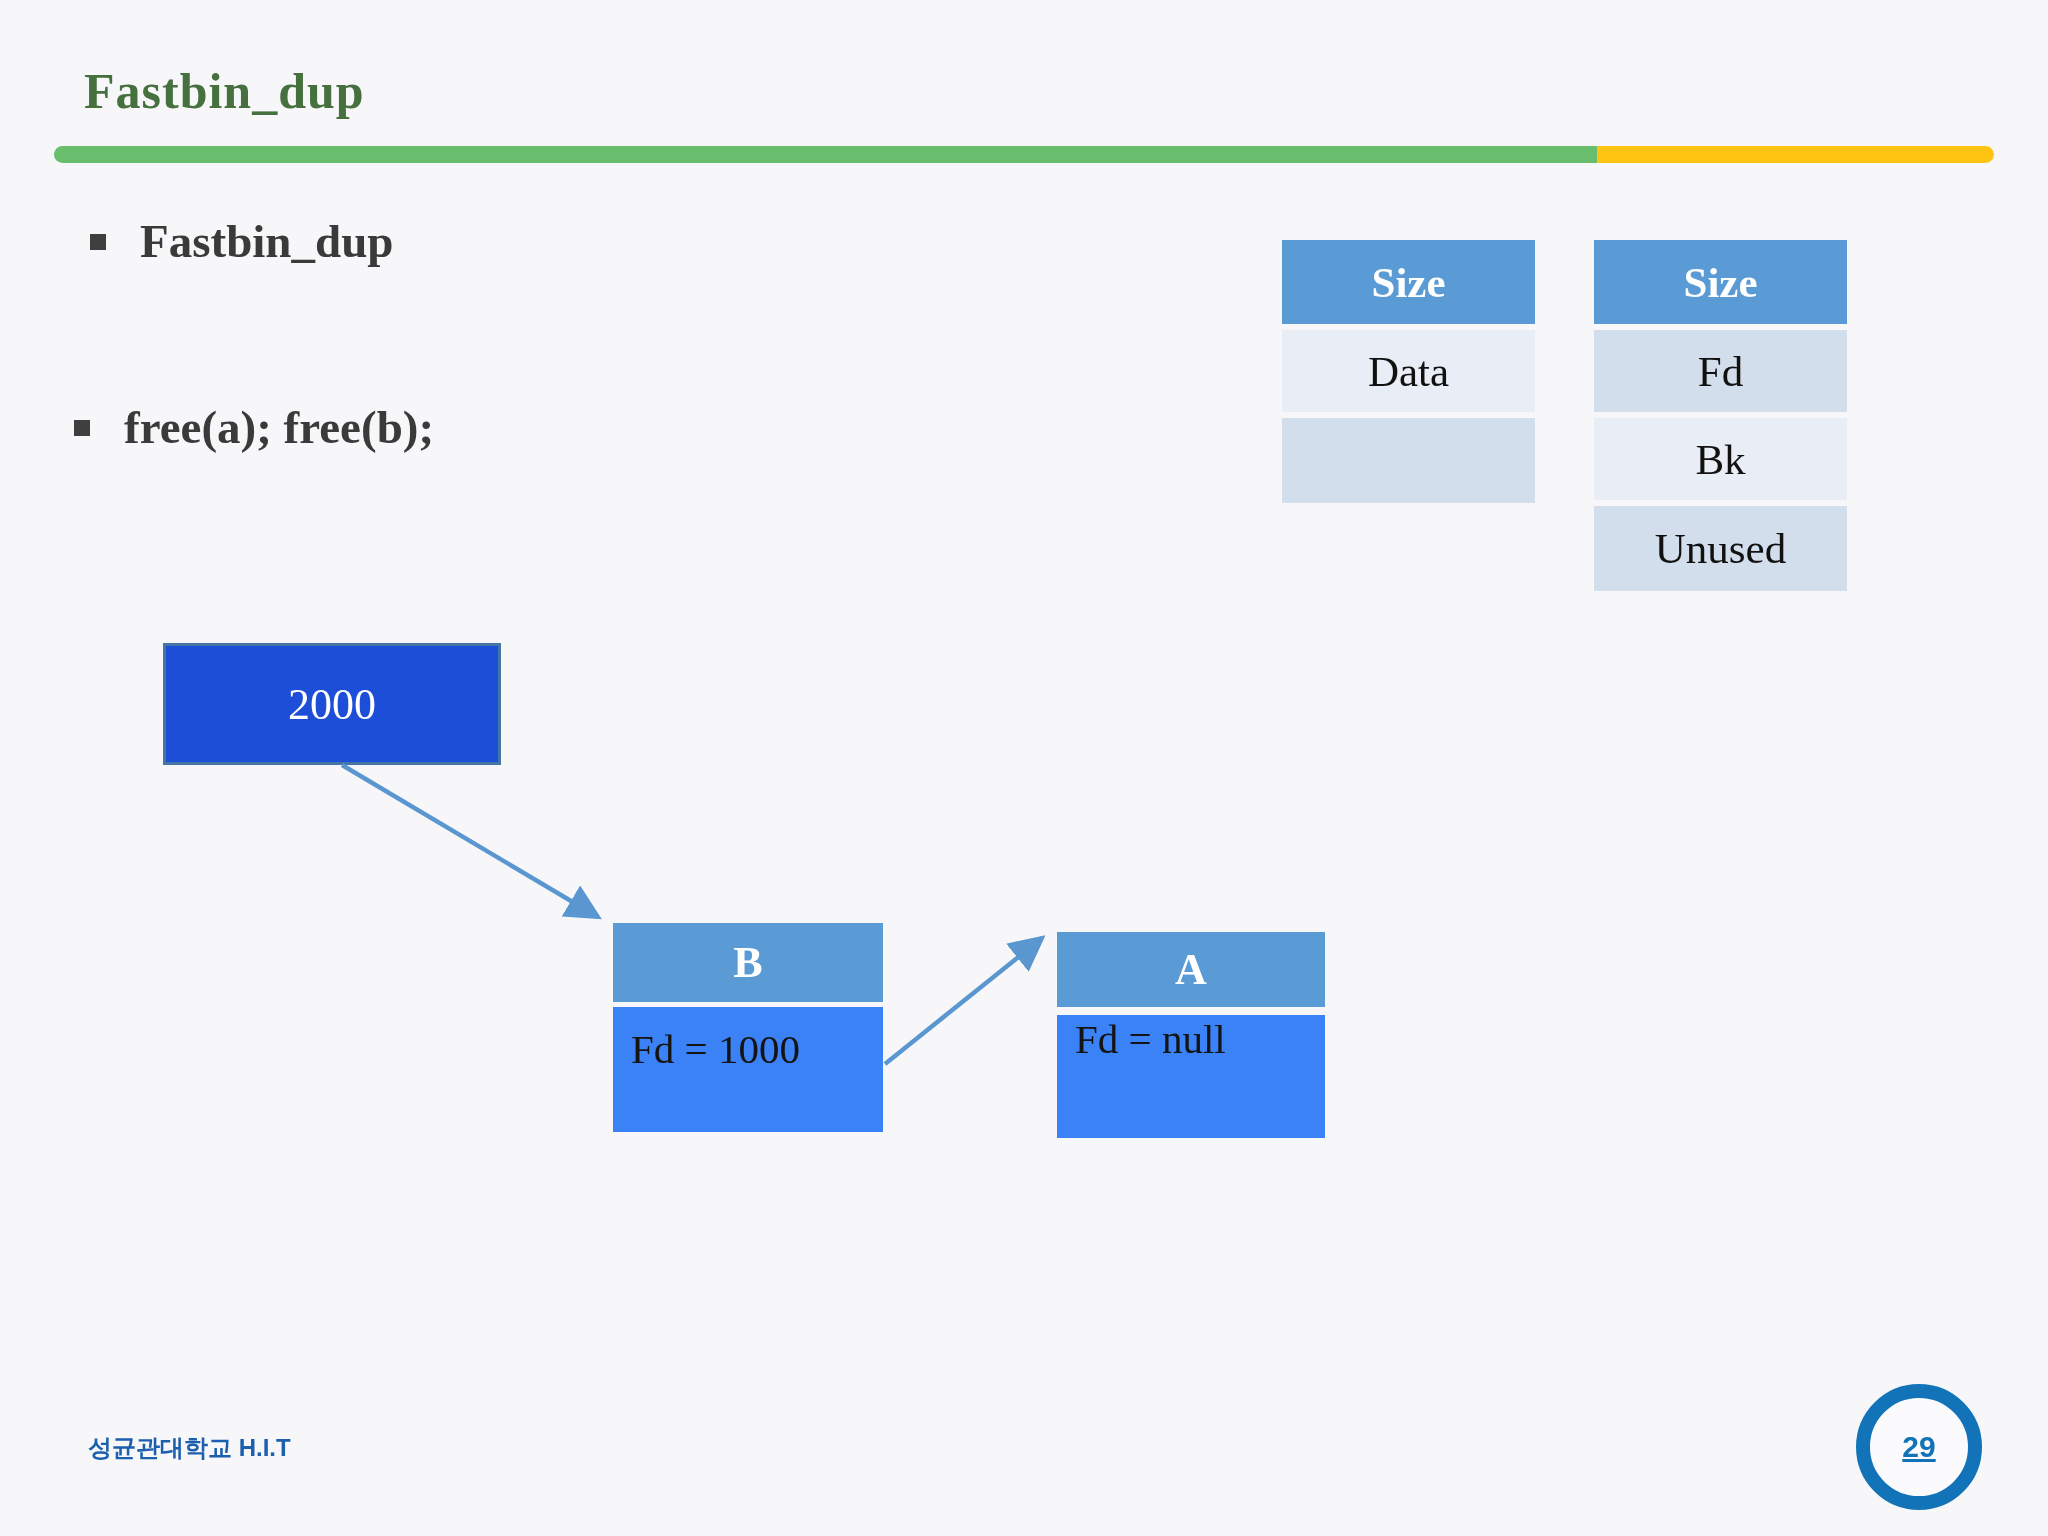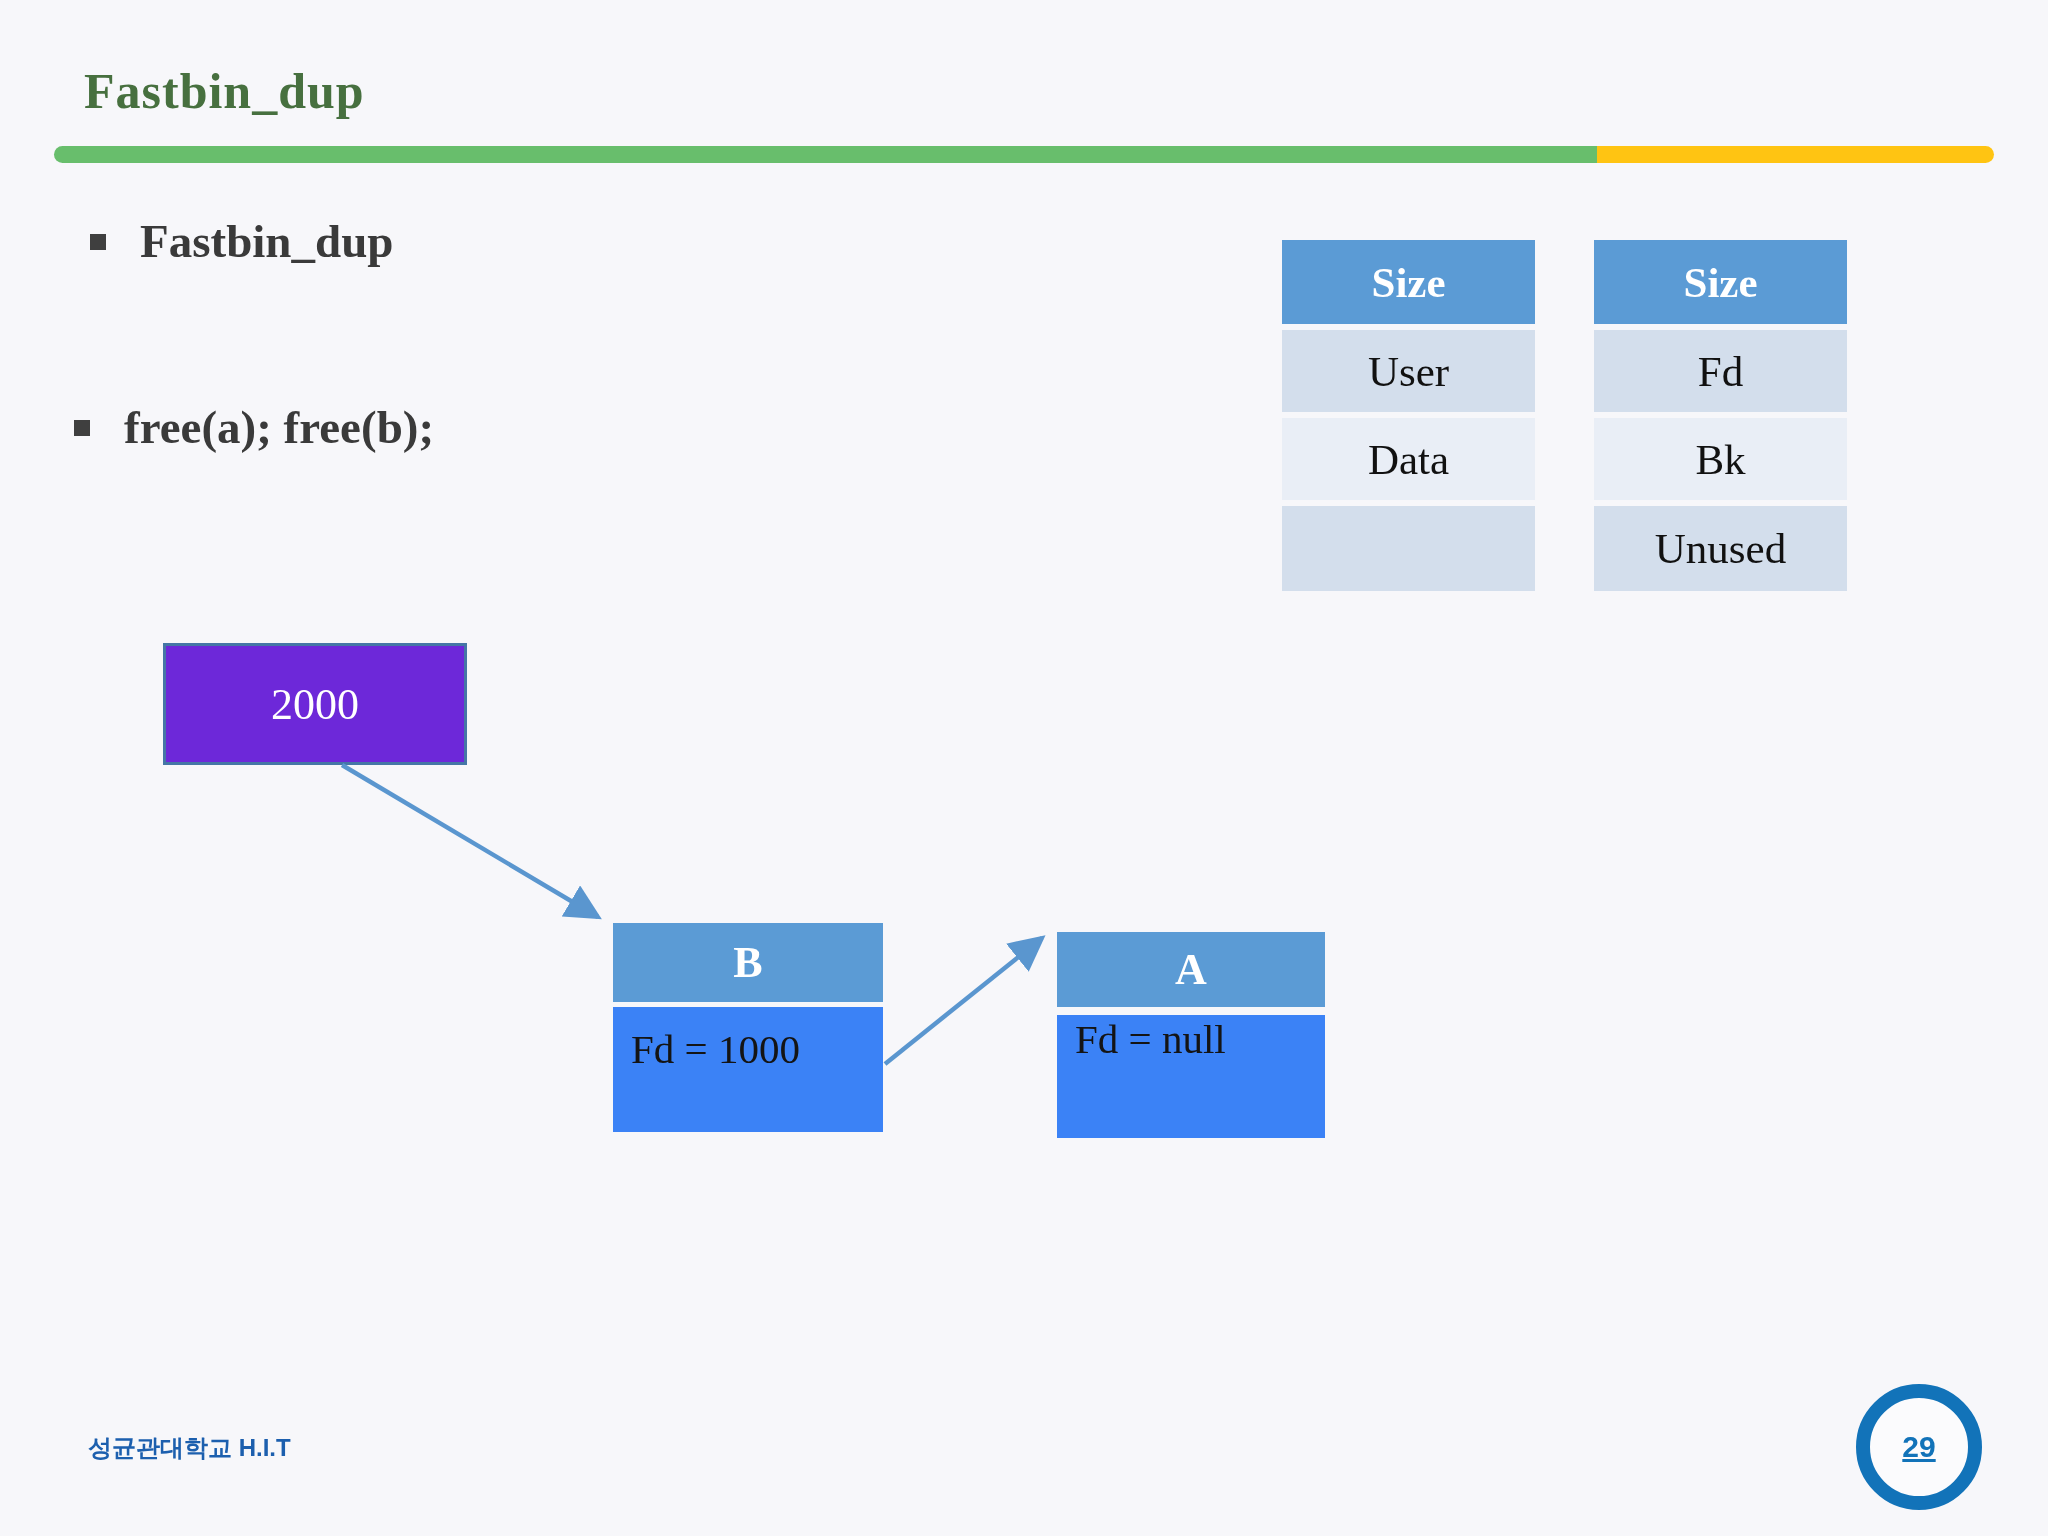--- a/index.html
+++ b/index.html
@@ -46,22 +46,22 @@
   }
   .mhead{
     height:84px;background:#5b9bd5;color:#ffffff;font-weight:bold;
   }
   .mrow-a{height:82px;background:#d3deec;}
   .mrow-b{height:82px;background:#e9eef6;}
   .mrow-c{height:85px;background:#d3deec;}
 
   
   .headbox{
-    position:absolute;left:163px;top:643px;width:304px;height:122px;
-    background:#6d28d9;border:3px solid #4576a6;box-sizing:border-box;
+    position:absolute;left:163px;top:643px;width:338px;height:122px;
+    background:#1d4ed8;border:3px solid #4576a6;box-sizing:border-box;
     display:flex;align-items:center;justify-content:center;
     color:#ffffff;font-size:44px;
   }
   .chunk{position:absolute;}
   .chunk .chead{
     display:flex;align-items:center;justify-content:center;
     background:#5b9bd5;color:#fff;font-weight:bold;font-size:44px;
   }
   .chunk .cbody{
     background:#3b82f6;color:#141414;font-size:41px;
@@ -107,21 +107,20 @@
     <span class="sq"></span>
     <span class="btxt">Fastbin_dup</span>
   </div>
   <div class="bullet bullet2">
     <span class="sq"></span>
     <span class="btxt">free(a); free(b);</span>
   </div>
 
   <div class="mtable mtable-left">
     <div class="mcell mhead">Size</div>
-    <div class="mcell mrow-a">User</div>
     <div class="mcell mrow-b">Data</div>
     <div class="mcell mrow-c"></div>
   </div>
 
   <div class="mtable mtable-right">
     <div class="mcell mhead">Size</div>
     <div class="mcell mrow-a">Fd</div>
     <div class="mcell mrow-b">Bk</div>
     <div class="mcell mrow-c">Unused</div>
   </div>

